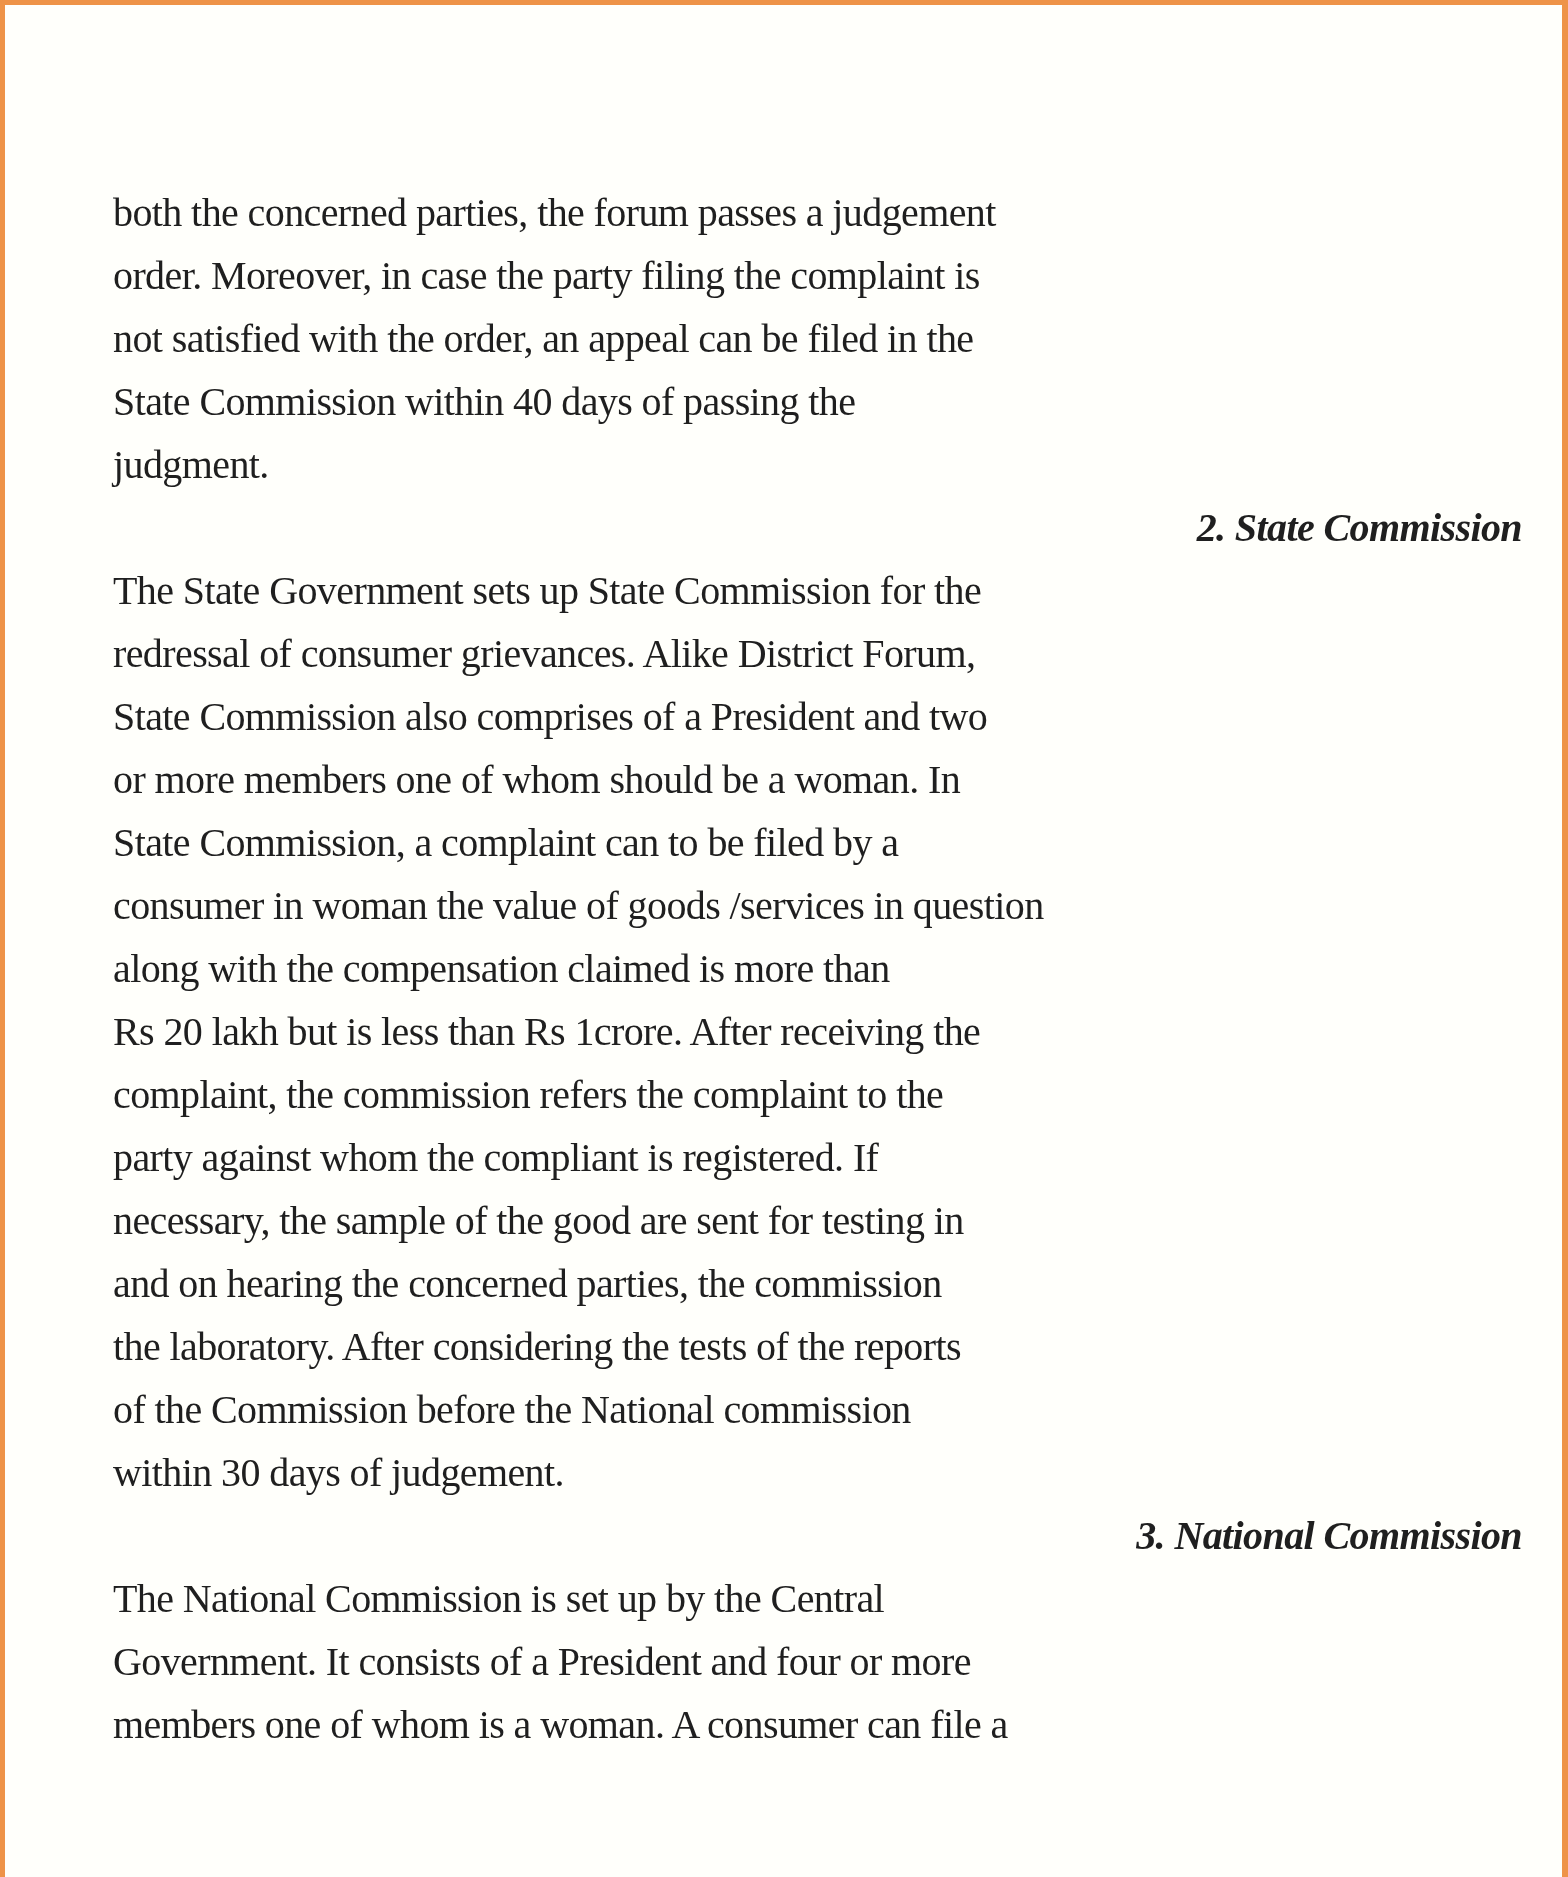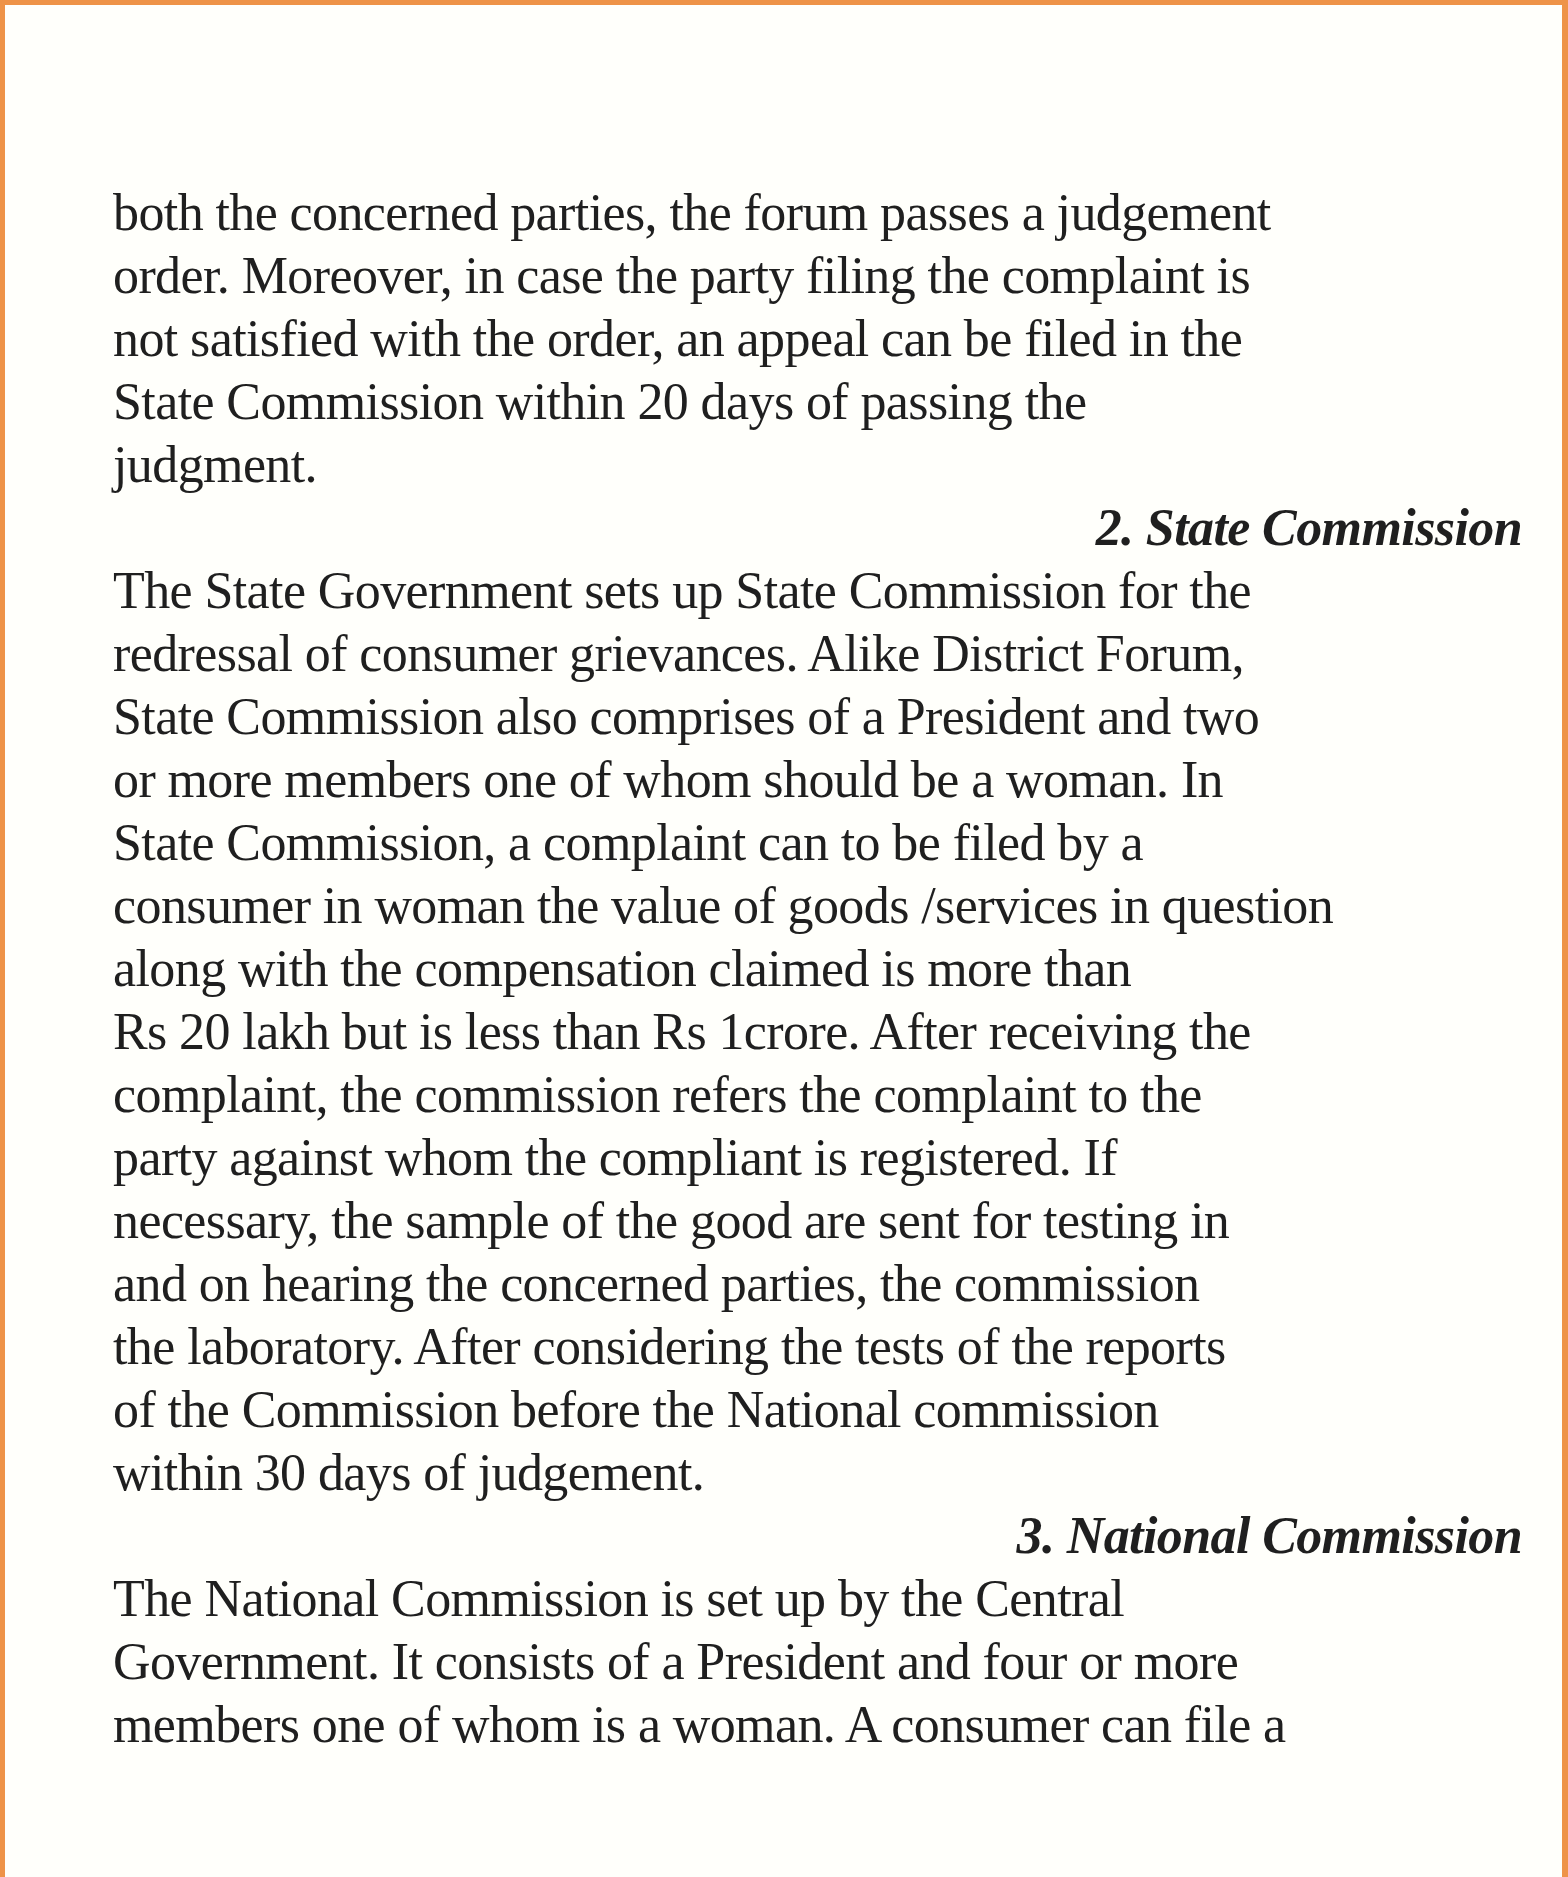--- a/index.html
+++ b/index.html
@@ -18,41 +18,41 @@
     box-sizing: border-box;
     width: 100%;
     height: 100%;
     padding: 176px 40px 0 108px;
     background: #fffffb;
   }
   .text-block {
     display: block;
   }
   .line {
-    font-size: 52px;
+    font-size: 40px;
     line-height: 63px;
     color: #1f1f1f;
     white-space: nowrap;
     letter-spacing: -0.6px;
   }
   .line.heading {
     font-weight: bold;
     font-style: italic;
     text-align: right;
   }
 </style>
 </head>
 <body>
 
 <main class="page">
   <section class="text-block" id="text-block">
       <div class="line">both the concerned parties, the forum passes a judgement</div>
       <div class="line">order. Moreover, in case the party filing the complaint is</div>
       <div class="line">not satisfied with the order, an appeal can be filed in the</div>
-      <div class="line">State Commission within 20 days of passing the</div>
+      <div class="line">State Commission within 40 days of passing the</div>
       <div class="line">judgment.</div>
       <div class="line heading">2. State Commission</div>
       <div class="line">The State Government sets up State Commission for the</div>
       <div class="line">redressal of consumer grievances. Alike District Forum,</div>
       <div class="line">State Commission also comprises of a President and two</div>
       <div class="line">or more members one of whom should be a woman. In</div>
       <div class="line">State Commission, a complaint can to be filed by a</div>
       <div class="line">consumer in woman the value of goods /services in question</div>
       <div class="line">along with the compensation claimed is more than</div>
       <div class="line">Rs 20 lakh but is less than Rs 1crore. After receiving the</div>

